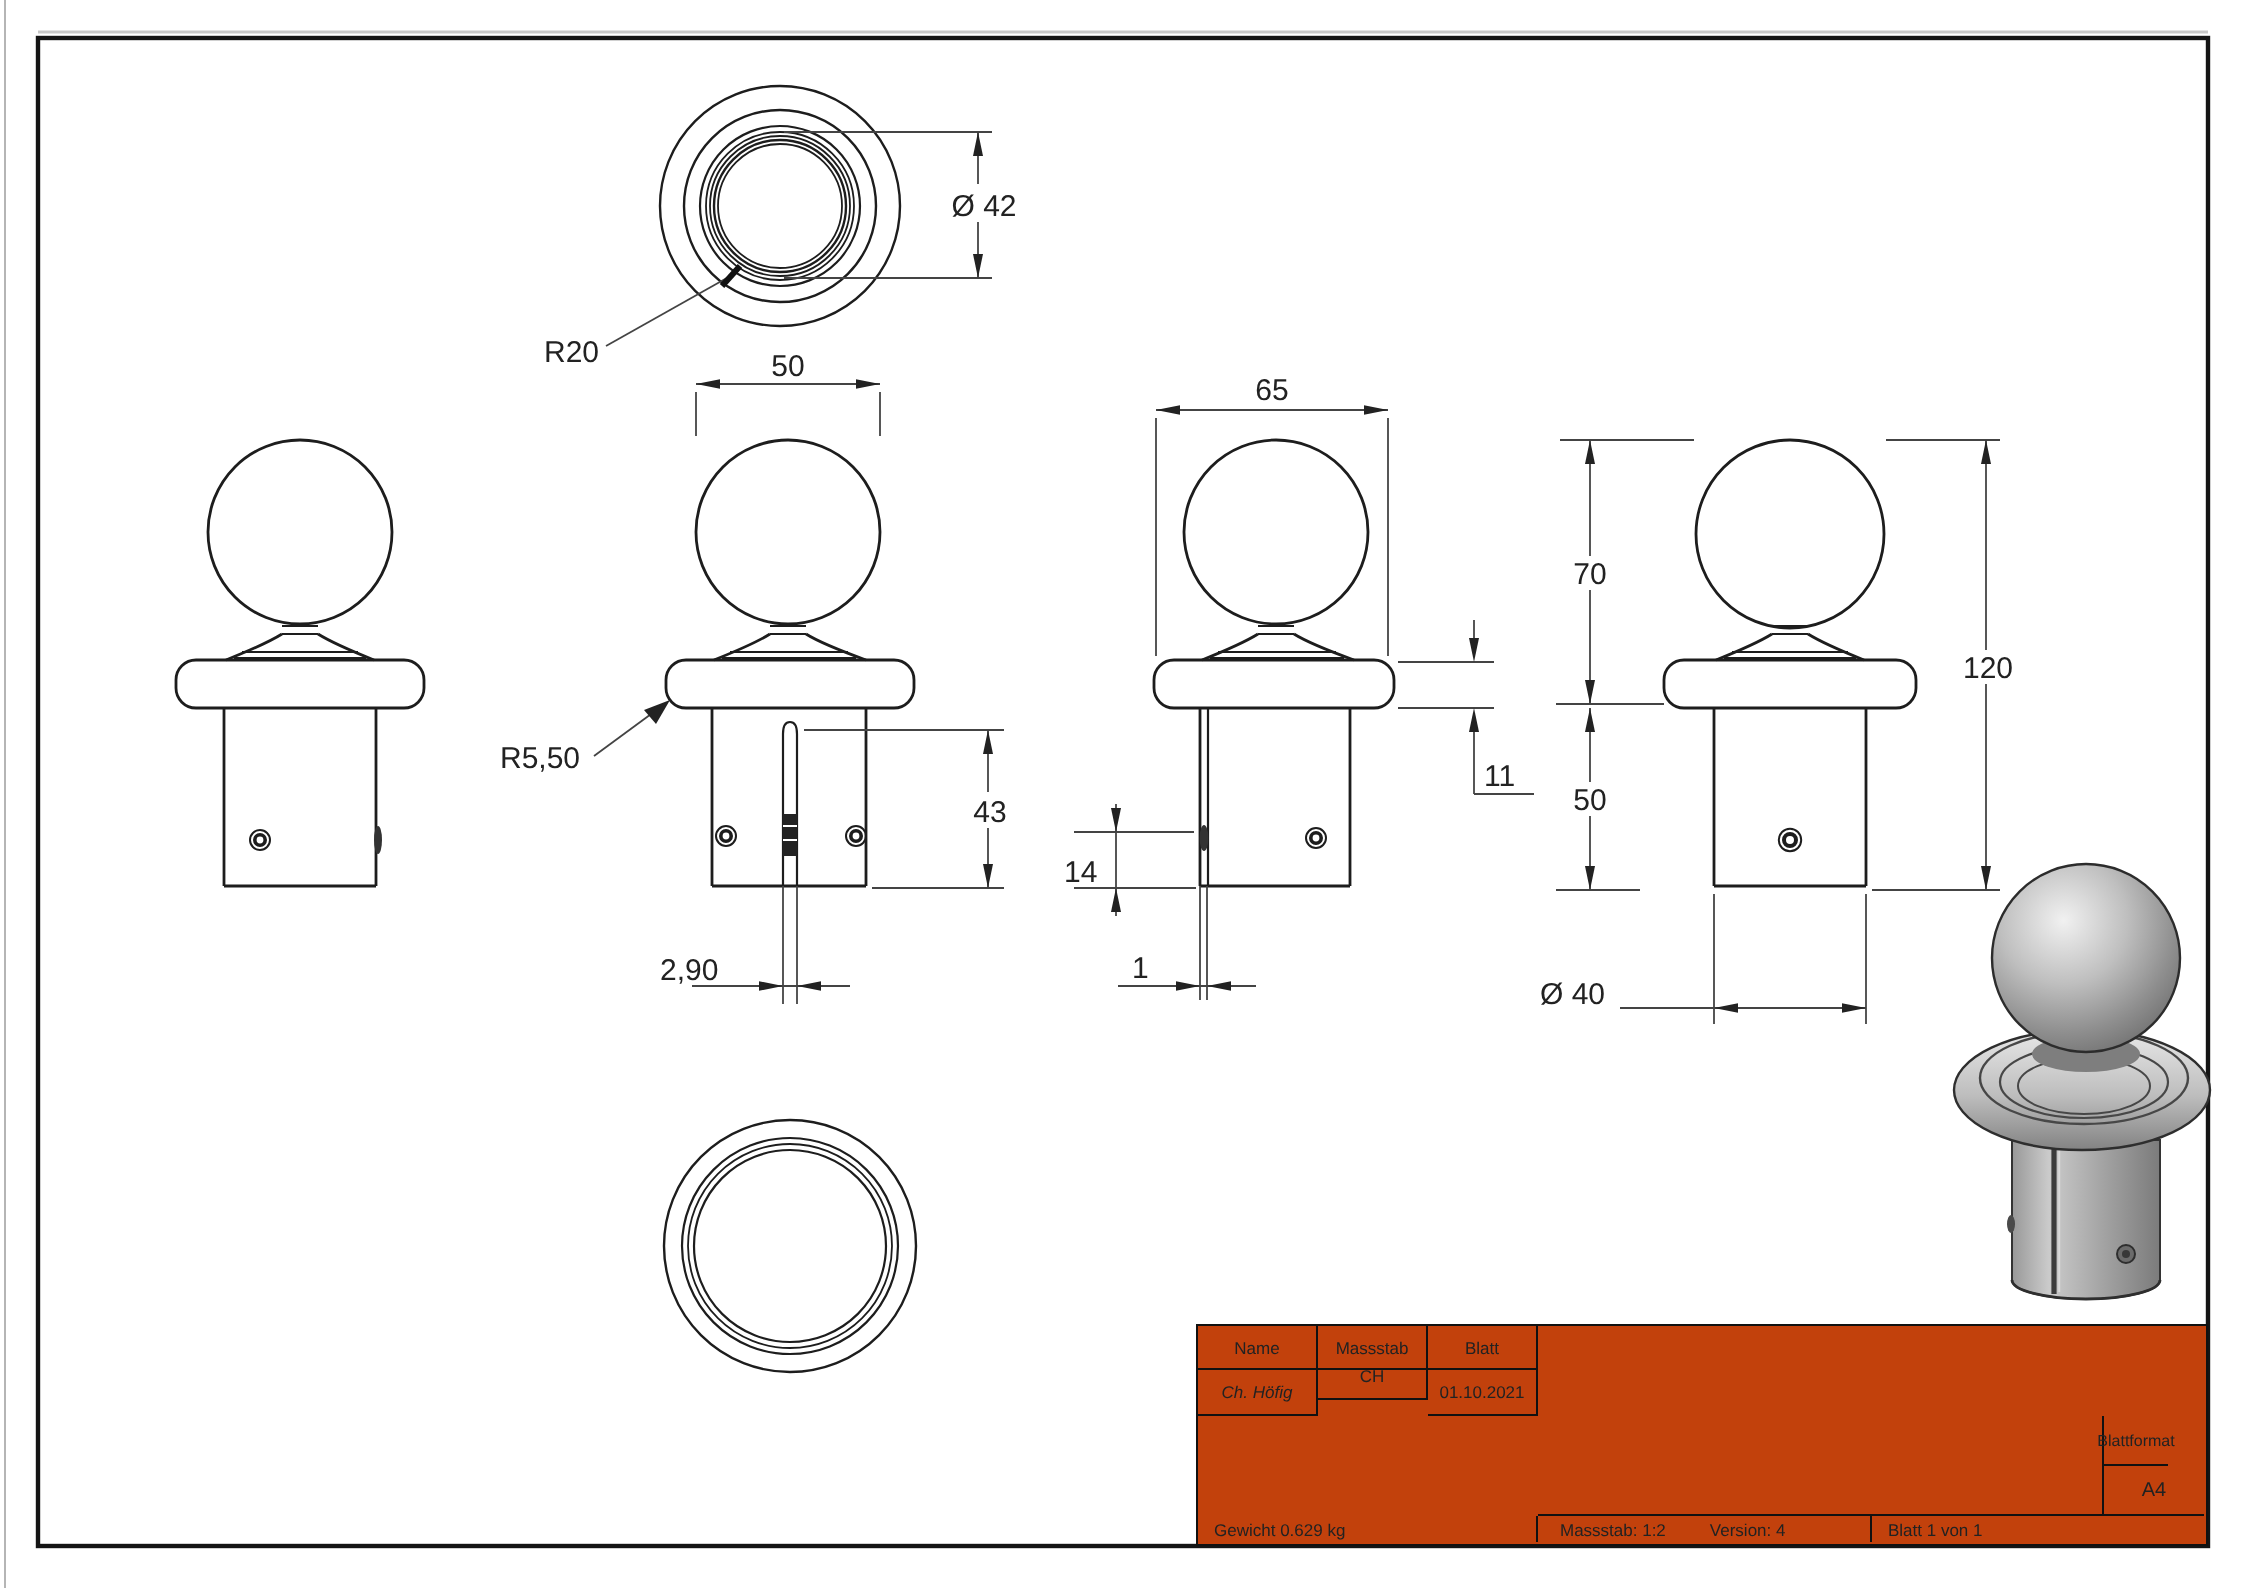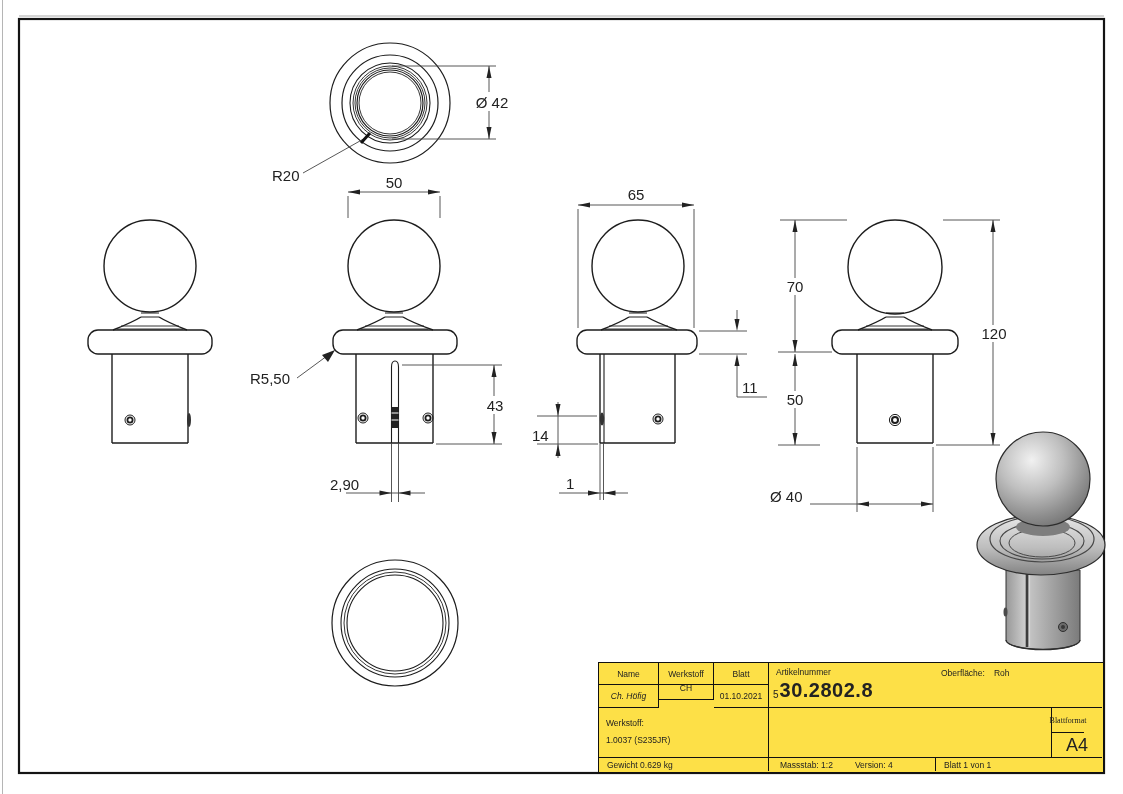--- a/index.html
+++ b/index.html
@@ -3,21 +3,21 @@
 <meta charset="utf-8">
 <style>
   html,body{margin:0;padding:0;background:#ffffff;}
   body{width:1123px;height:794px;position:relative;font-family:"Liberation Sans",sans-serif;overflow:hidden;color:#1c1c1c;}
   #sheet{position:absolute;left:0;top:0;width:1123px;height:794px;}
   .edge-line{position:absolute;left:2px;top:0;width:1px;height:794px;background:#b5b5b5;}
   svg text{font-family:"Liberation Sans",sans-serif;fill:#222;}
   .dimtxt{font-size:15px;}
   
   .tb{position:absolute;left:598px;top:662px;width:506px;height:111px;border:1.5px solid #111;
-      box-sizing:border-box;background:#fde047;font-size:8.5px;color:#222;}
+      box-sizing:border-box;background:#c2410c;font-size:8.5px;color:#222;}
   .cell{position:absolute;box-sizing:border-box;display:flex;align-items:center;}
   .cell.center{justify-content:center;}
   .br{border-right:1px solid #111;} .bb{border-bottom:1px solid #111;} .bl{border-left:1px solid #111;}
   .artnum-label{position:absolute;left:7px;top:4px;}
   .artnum-row{position:absolute;left:4px;top:17px;display:flex;align-items:flex-end;}
   .artnum-prefix{font-size:10px;line-height:10px;margin-right:1px;}
   .artnum-main{font-size:20px;font-weight:700;line-height:20px;letter-spacing:.5px;}
   .oberflaeche{position:absolute;left:172px;top:5px;display:flex;gap:9px;}
   .two-line{display:block;padding:7px 0 0 7px;line-height:17px;align-items:flex-start;}
 </style>
@@ -294,48 +294,33 @@
     <ellipse cx="1042" cy="541" rx="42" ry="18" fill="none" stroke="#474747" stroke-width="1.1"></ellipse>
     <ellipse cx="1042" cy="543" rx="33" ry="14" fill="none" stroke="#474747" stroke-width="1"></ellipse>
     <ellipse cx="1043" cy="527" rx="27" ry="9" fill="#7e7e7e"></ellipse>
     <circle cx="1043" cy="479" r="47" fill="url(#ballGrad)" stroke="#2c2c2c" stroke-width="1.2"></circle>
   </g>
 </svg>
 
 <div class="tb">
 
   <div class="cell center br bb" style="left:0;top:0;width:60px;height:22px;">Name</div>
-  <div class="cell center br bb" style="left:60px;top:0;width:55px;height:22px;">Werkstoff</div>
+  <div class="cell center br bb" style="left:60px;top:0;width:55px;height:22px;">Massstab</div>
   <div class="cell center br bb" style="left:115px;top:0;width:55px;height:22px;">Blatt</div>
 
   <div class="cell center br bb" style="left:0;top:22px;width:60px;height:23px;font-style:italic;">Ch. Höfig</div>
   <div class="cell center br bb" style="left:60px;top:14px;width:55px;height:23px;">CH</div>
   <div class="cell center br bb" style="left:115px;top:22px;width:55px;height:23px;">01.10.2021</div>
 
-  <div class="cell bb" style="left:170px;top:0;width:333px;height:45px;">
-    <span class="artnum-label">Artikelnummer</span>
-    <span class="oberflaeche">
-      <span>Oberfläche:</span>
-      <span>Roh</span>
-    </span>
-    <span class="artnum-row">
-      <span class="artnum-prefix">5</span>
-      <span class="artnum-main">30.2802.8</span>
-    </span>
-  </div>
-
-  <div class="cell br bb two-line" style="left:0;top:45px;width:170px;height:50px;">
-    <div>Werkstoff:</div>
-    <div>1.0037 (S235JR)</div>
-  </div>
+
 
   <div class="cell bb" style="left:170px;top:45px;width:282px;height:50px;"></div>
 
-  <div class="cell center bl bb" style="left:452px;top:45px;width:33px;height:25px;font-size:8px;font-family:Liberation Serif, serif;">Blattformat</div>
-  <div class="cell center bl bb" style="left:452px;top:70px;width:51px;height:25px;font-size:18px;">A4</div>
+  <div class="cell center bl bb" style="left:452px;top:45px;width:33px;height:25px;font-size:8px;">Blattformat</div>
+  <div class="cell center bl bb" style="left:452px;top:70px;width:51px;height:25px;font-size:10px;">A4</div>
 
   <div class="cell br" style="left:0;top:95px;width:170px;height:13px;padding-left:8px;">Gewicht 0.629 kg</div>
   <div class="cell br" style="left:170px;top:95px;width:167px;height:13px;padding-left:11px;">
     <span>Massstab: 1:2</span>
     <span style="margin-left:22px;">Version: 4</span>
   </div>
   <div class="cell" style="left:337px;top:95px;width:166px;height:13px;padding-left:8px;">Blatt 1 von 1</div>
 </div>
 
 </body></html>

